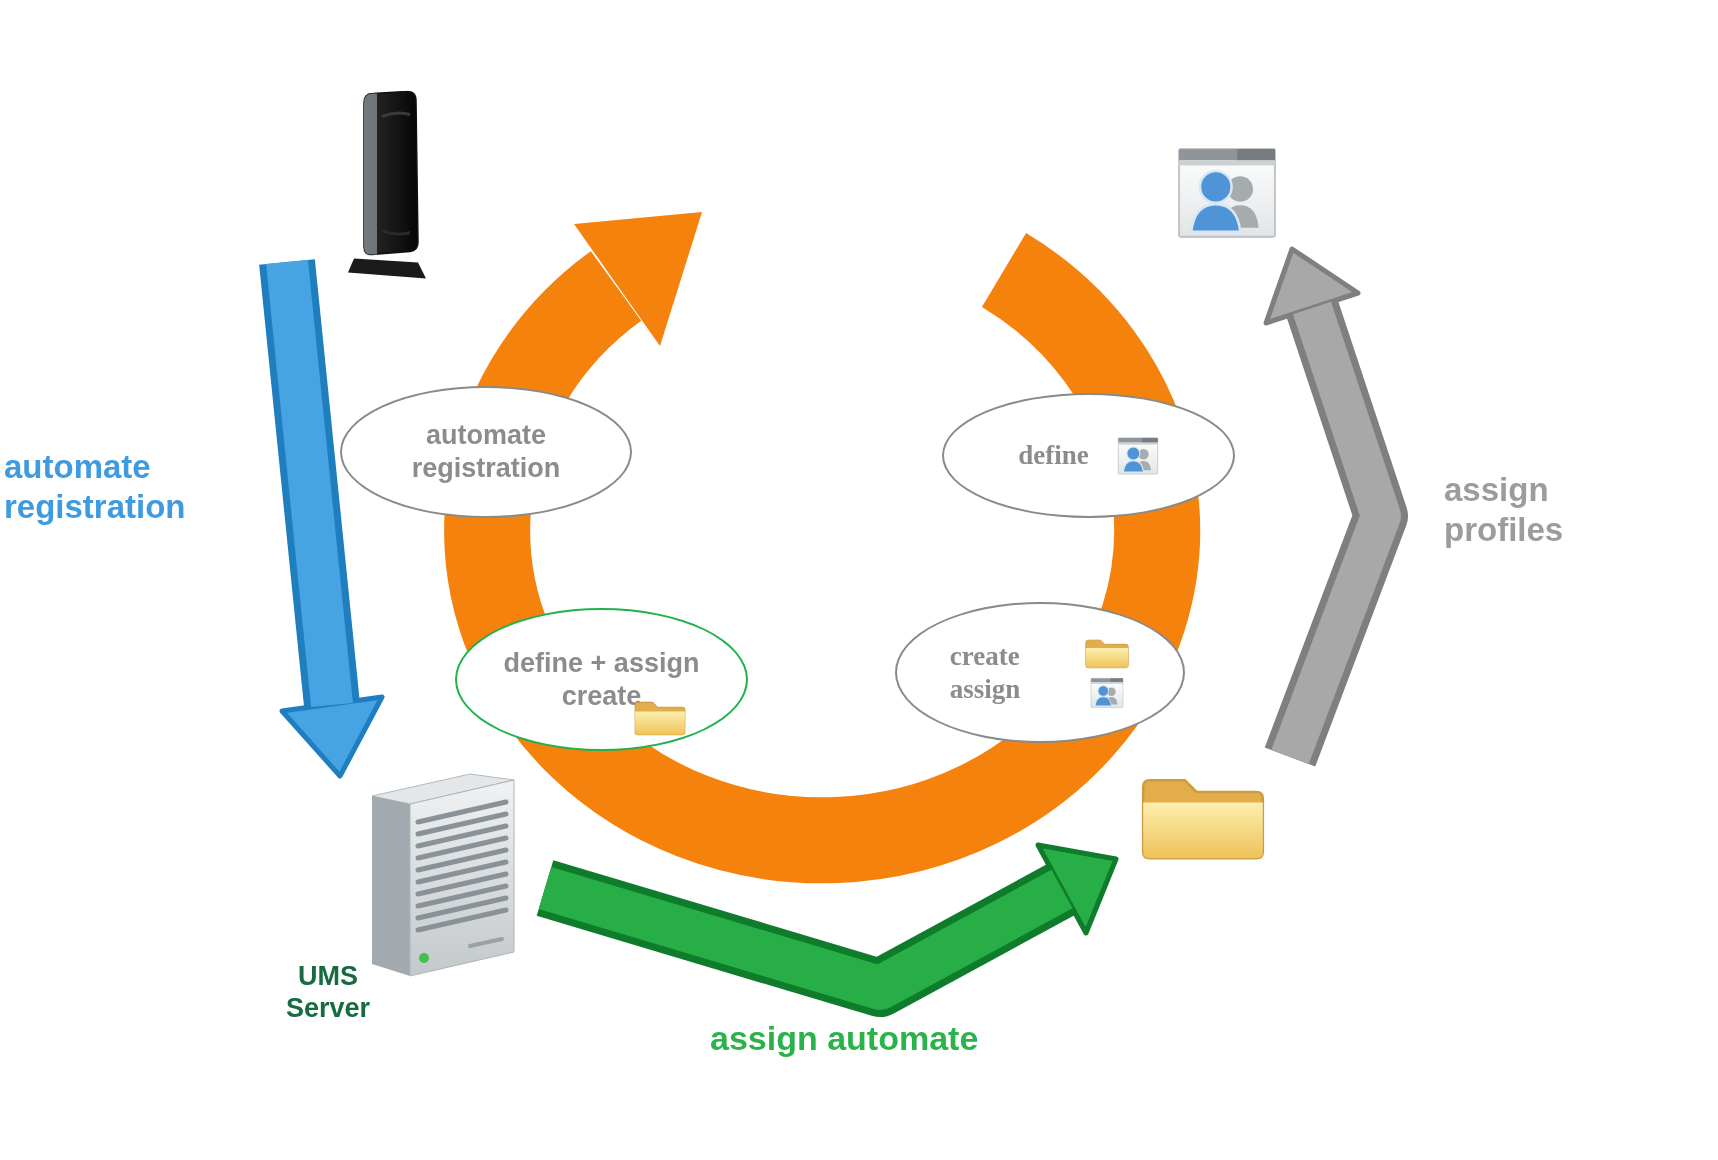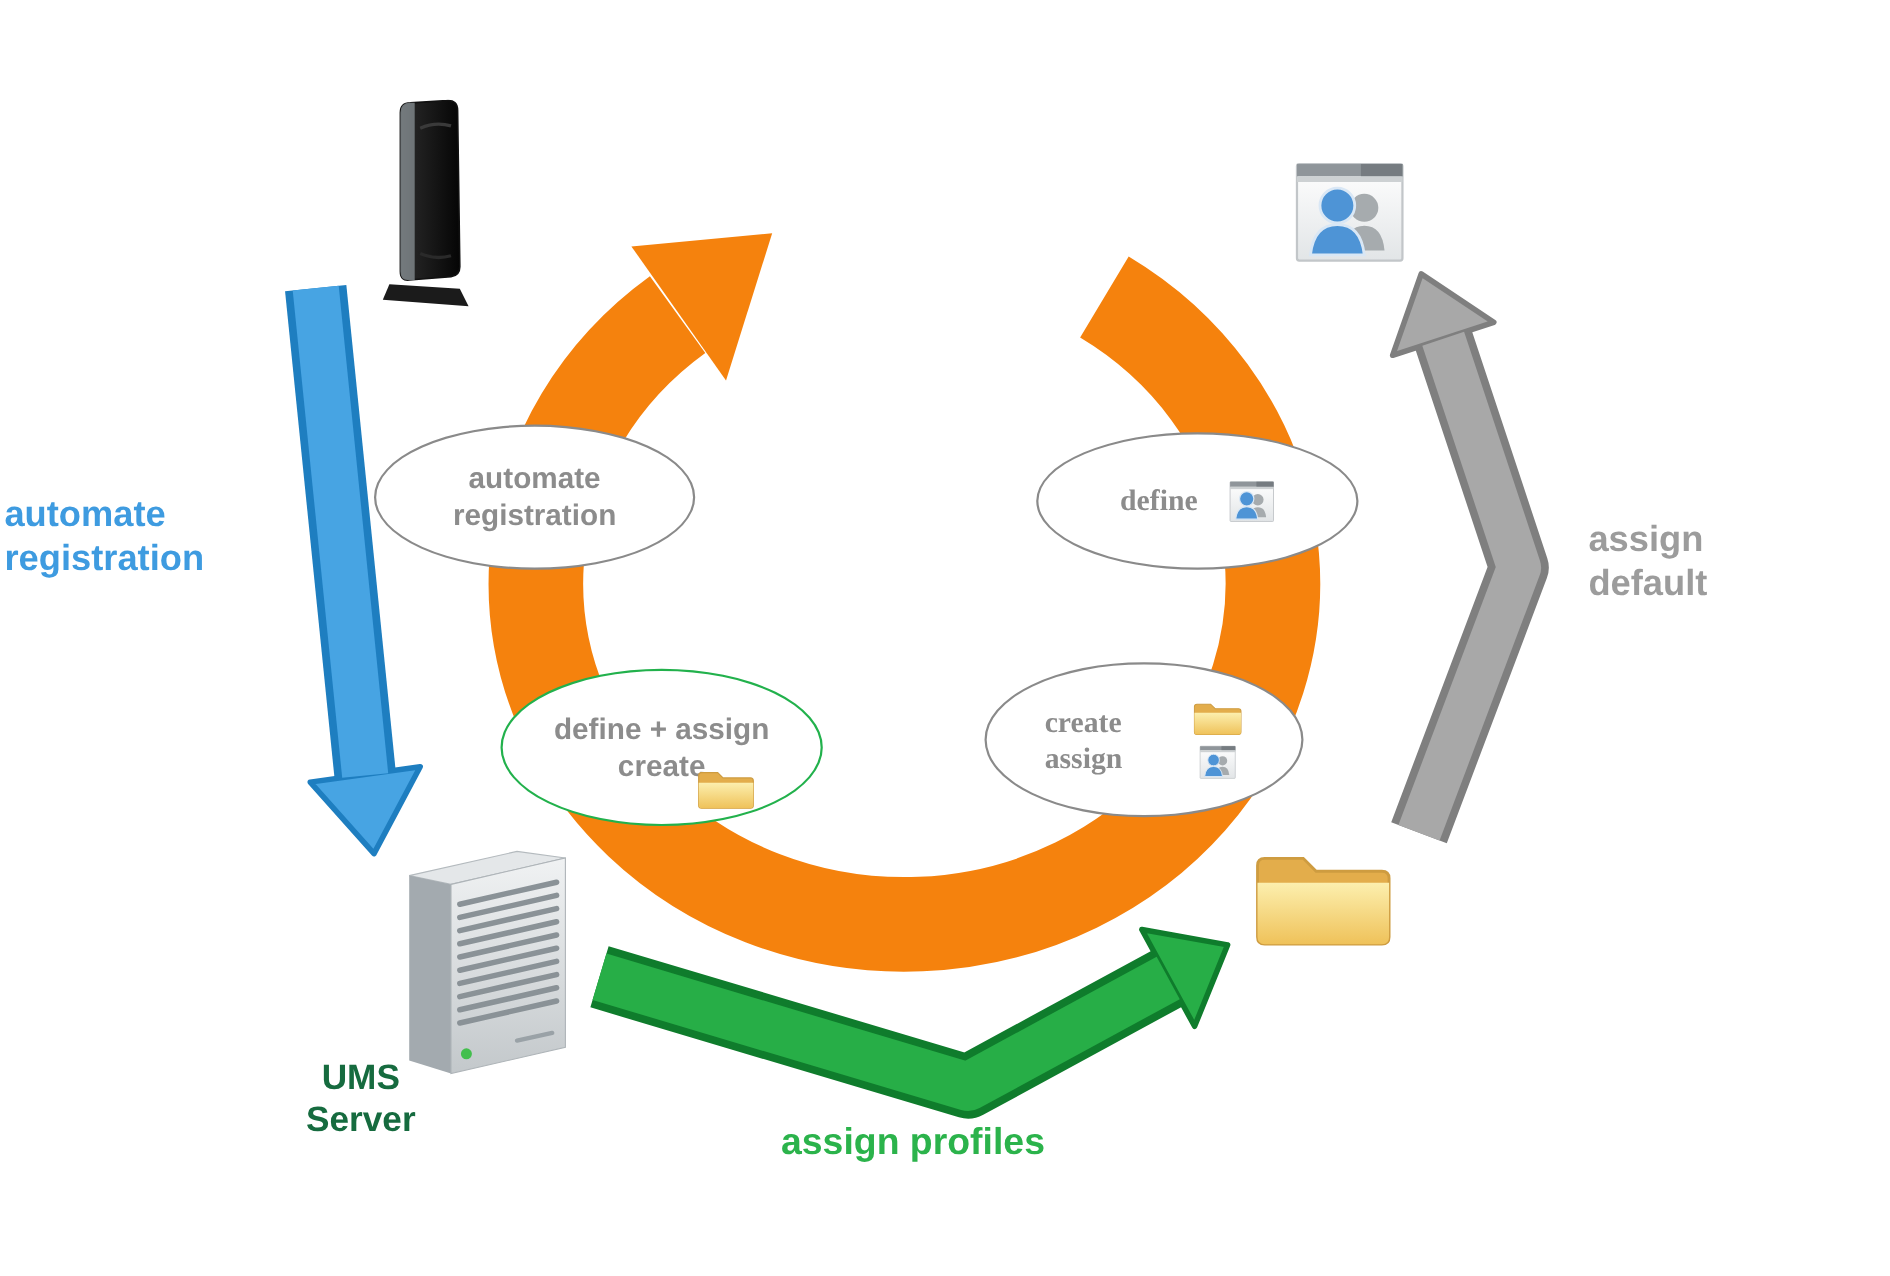--- a/index.html
+++ b/index.html
@@ -14,21 +14,21 @@
   .node.green{border-color:#22B14C;}
   .node-lines{font-size:27px;font-weight:bold;color:#8C8C8C;text-align:center;line-height:1.22;}
   .node-lines.left{text-align:left;}
   .node-row{display:flex;align-items:center;gap:28px;font-size:27px;font-weight:bold;color:#8C8C8C;font-family:Liberation Serif, serif;}
   .icon-stack{display:flex;flex-direction:column;align-items:center;gap:4px;}
   .mini{position:absolute;}
   .label{position:absolute;font-weight:bold;font-size:33px;line-height:1.2;white-space:nowrap;}
   .label.blue{color:#3E9BE0;}
   .label.gray{color:#9C9C9C;}
   .label.green{color:#2BB34B;font-size:34px;}
-  .label.darkgreen{color:#166B3F;text-align:center;font-size:32px;}
+  .label.darkgreen{color:#166B3F;text-align:center;font-size:27px;}
 </style>
 </head>
 <body>
 
 <div class="stage">
 
   <svg class="layer" width="1718" height="1160" viewBox="0 0 1718 1160" aria-hidden="true">
     <defs>
       <linearGradient id="gFolder" x1="0" y1="0" x2="0" y2="1">
         <stop offset="0" stop-color="#FCEFAE"></stop>
@@ -176,23 +176,23 @@
     </div>
   </div>
 
   <div class="label blue" style="left:4px;top:447px">
     <div>automate</div>
     <div>registration</div>
   </div>
 
   <div class="label gray" style="left:1444px;top:470px">
     <div>assign</div>
-    <div>default</div>
+    <div>profiles</div>
   </div>
 
-  <div class="label green" style="left:710px;top:1018px">assign profiles</div>
+  <div class="label green" style="left:710px;top:1018px">assign automate</div>
 
   <div class="label darkgreen" style="left:262px;top:960px;width:132px">
     <div>UMS</div>
     <div>Server</div>
   </div>
 
 </div>
 
 </body></html>

